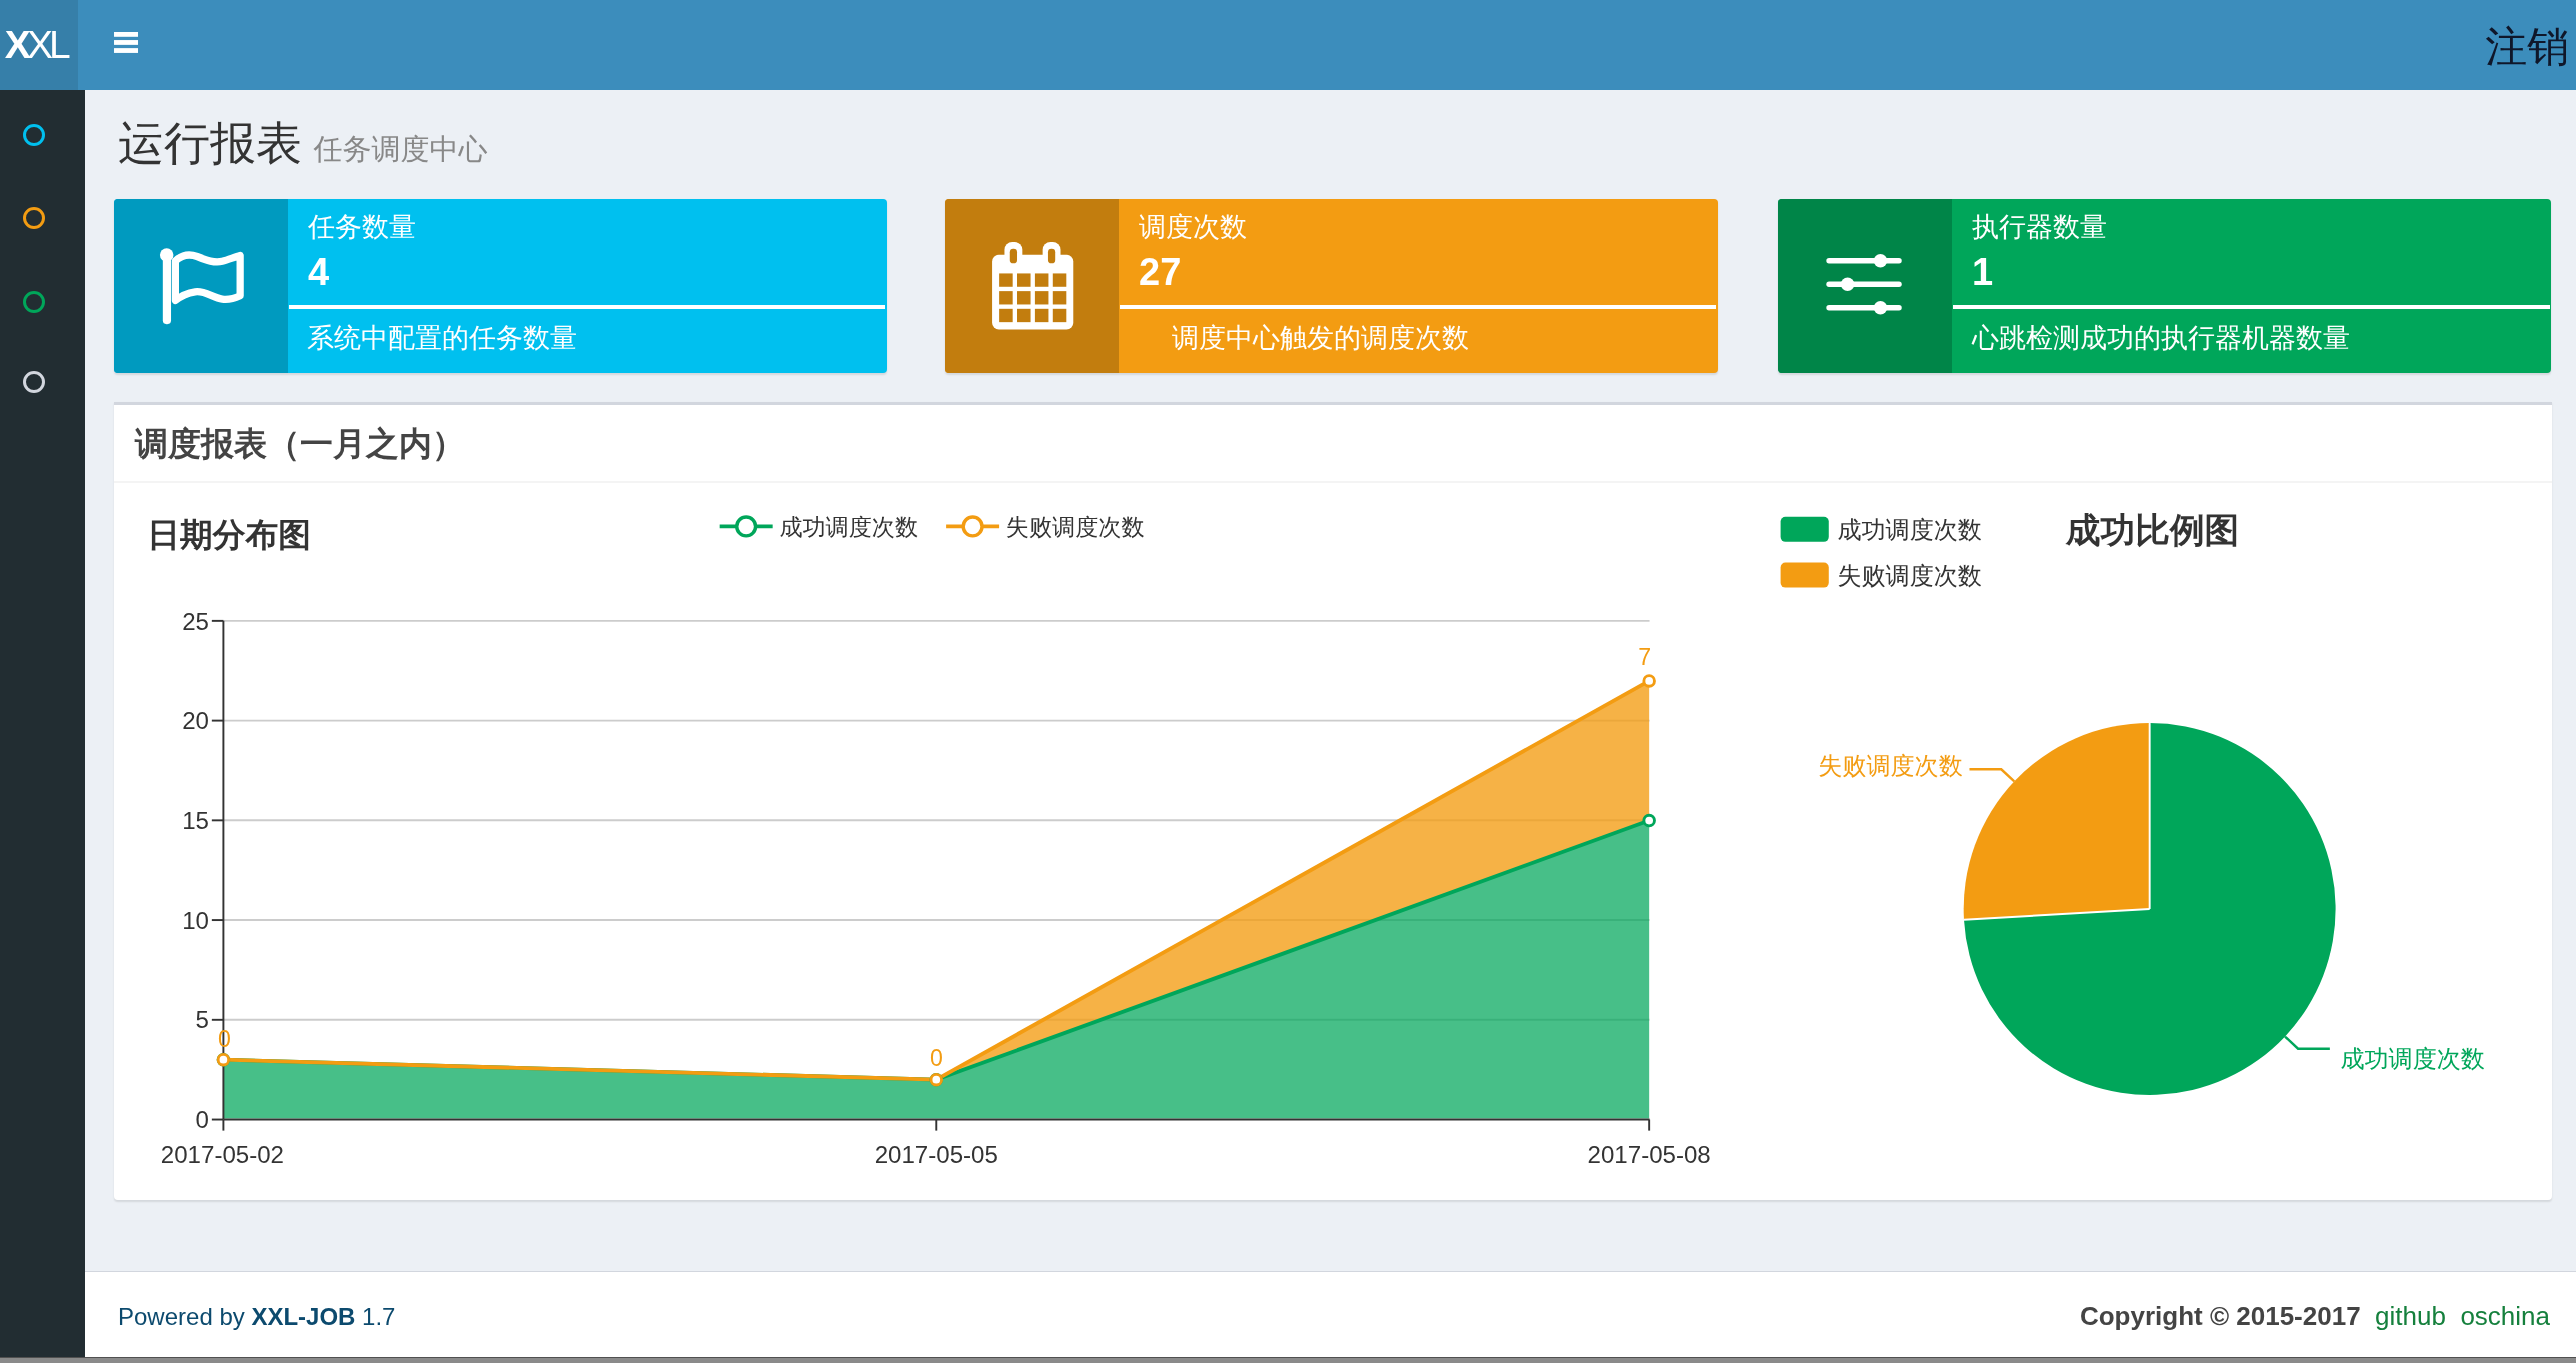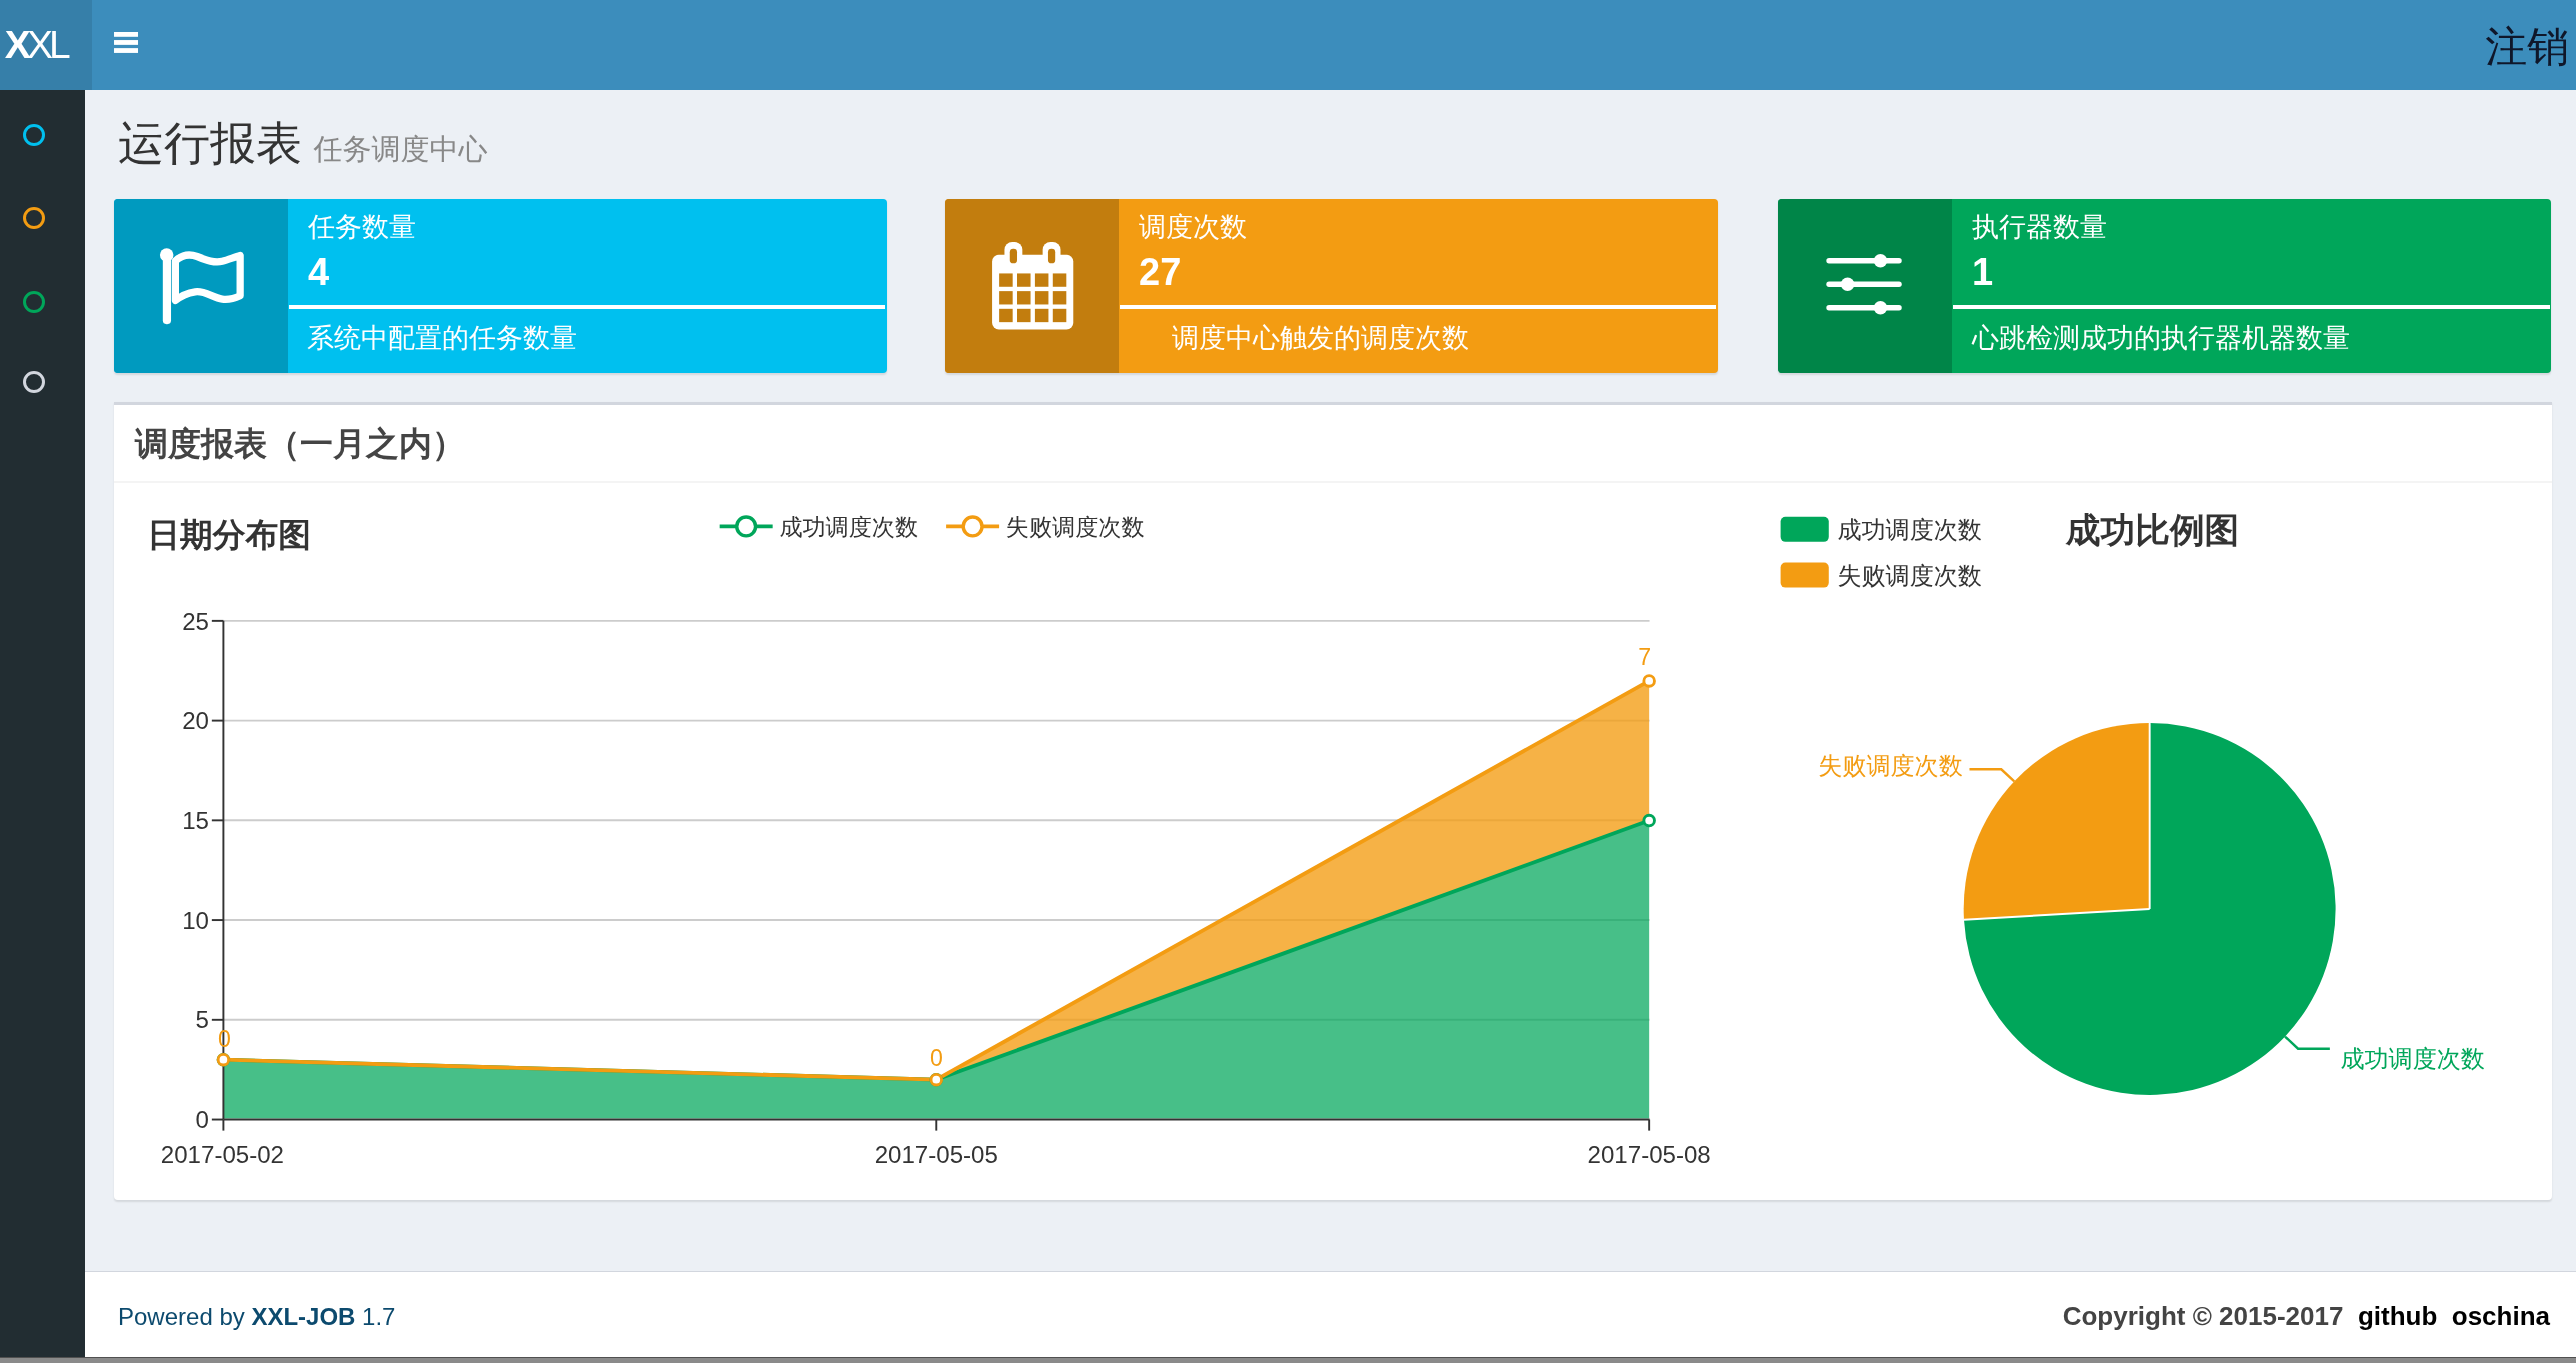--- a/index.html
+++ b/index.html
@@ -1,21 +1,21 @@
 <!DOCTYPE html>
 <html><head>
 <meta charset="utf-8">
 <style>
 * { margin:0; padding:0; box-sizing:border-box; }
 html,body { width:2576px; height:1363px; overflow:hidden; }
 body { position:relative; font-family:"Liberation Sans", sans-serif; background:#ecf0f5; }
 .abs { position:absolute; }
 
 #navbar { left:0; top:0; width:2576px; height:90px; background:#3c8dbc; }
-#logo { left:0; top:0; width:92px; height:90px; background:#367fa9; color:#fff; font-size:39px; line-height:89px; padding-left:4.8px; letter-spacing:-3.9px; }
+#logo { left:0; top:0; width:78px; height:90px; background:#367fa9; color:#fff; font-size:39px; line-height:89px; padding-left:4.8px; letter-spacing:-3.9px; }
 #logo b { font-weight:bold; }
 #hamb { left:114px; top:32px; }
 #logout { right:6.7px; top:0; height:90px; line-height:93px; color:#0f172a; font-size:42px; }
 
 #sidebar { left:0; top:90px; width:85px; height:1274px; background:#222d32; }
 .ring { position:absolute; left:22.7px; width:22px; height:22px; border-radius:50%; border:3.4px solid #fff; }
 
 #h1t { left:118px; top:113px; font-size:46px; color:#333; }
 #h1t small { font-size:29px; color:#888; margin-left:11.6px;text-align:center; }
 
@@ -26,21 +26,21 @@
 .iprog { position:absolute; top:305px; height:3.9px; background:#fff; }
 .idesc { position:absolute; top:324px; font-size:27px; line-height:29px; color:#fff;text-align:center; }
 
 #panel { left:114px; top:402px; width:2438px; height:798px; background:#fff; border-top:3.9px solid #d2d6de; border-radius:0 0 3.9px 3.9px; box-shadow:0 1.9px 1.9px rgba(0,0,0,0.1); }
 #ptitle { left:135px; top:425px; font-size:33px; line-height:37px; font-weight:bold; color:#444; }
 #phead-line { left:114px; top:481px; width:2438px; height:1.9px; background:#f4f4f4; }
 
 #footer { left:85px; top:1271px; width:2491px; height:93px; background:#fff; border-top:1.9px solid #d2d6de; }
 #fleft { left:118px; top:1303px; font-size:24px; color:#0c4a6e; }
 #fright { right:26px; top:1301px; font-size:26px; color:#444; }
-#fright a { color:#000000; text-decoration:none; font-weight:bold; }
+#fright a { color:#15803d; text-decoration:none; font-weight:normal; }
 #bstrip { left:0; top:1357px; width:2576px; height:5.8px; background:#8a8a8a; border-top:1.9px solid #505050; }
 </style>
 </head>
 <body>
 <div id="navbar" class="abs"></div>
 <div id="logo" class="abs"><b>X</b>XL</div>
 <svg id="hamb" class="abs" width="25" height="24" viewBox="0 0 26 25">
   <rect x="0" y="0" width="25" height="5" fill="#fff"></rect>
   <rect x="0" y="8.4" width="25" height="5" fill="#fff"></rect>
   <rect x="0" y="16.8" width="25" height="5" fill="#fff"></rect>

